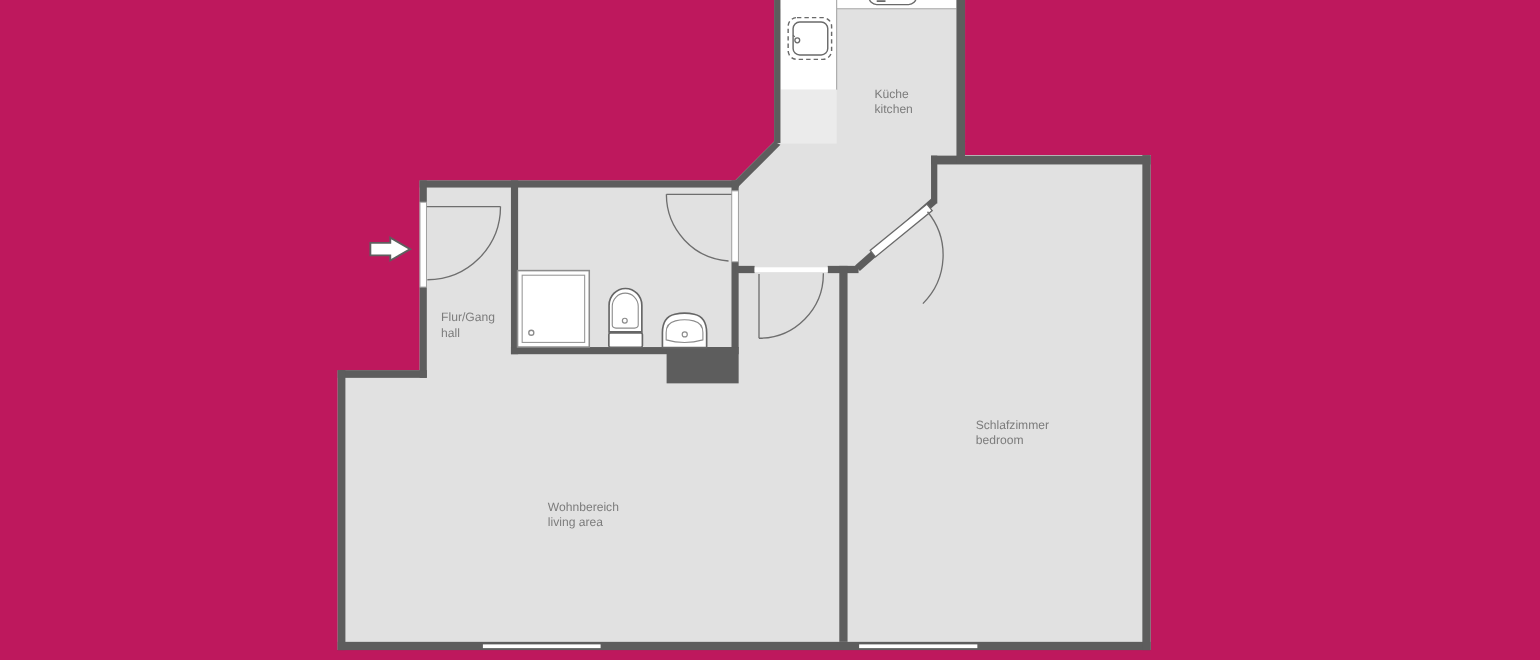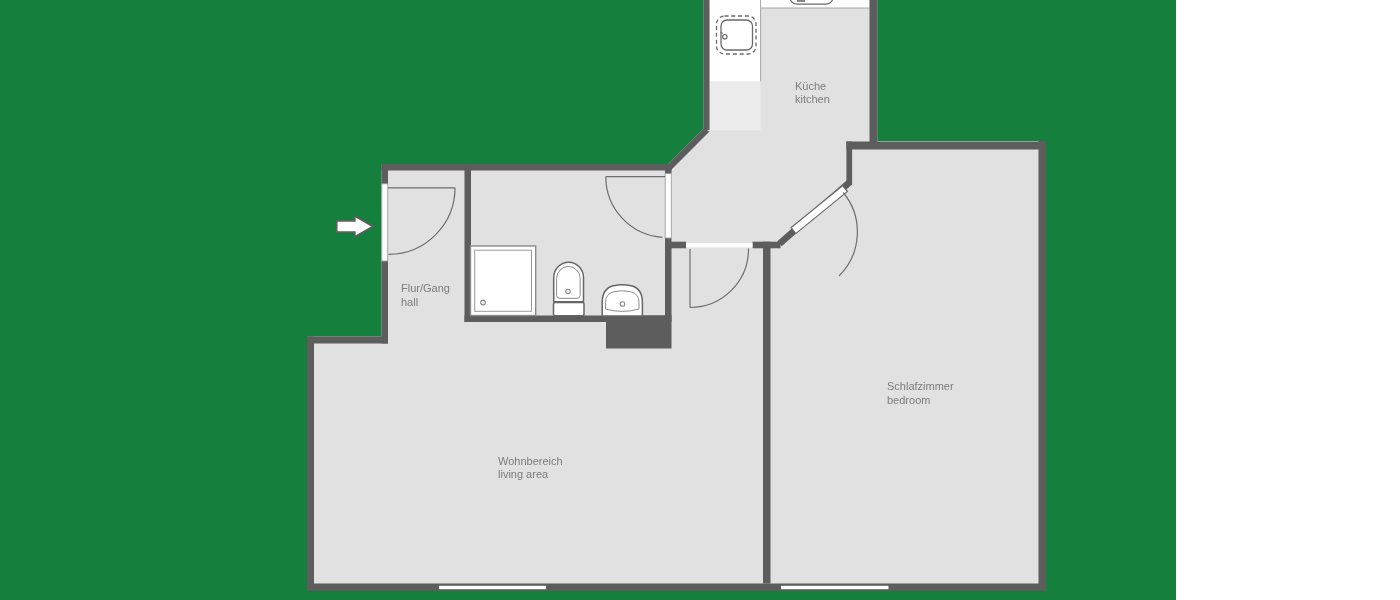--- a/index.html
+++ b/index.html
@@ -1,16 +1,16 @@
 <!DOCTYPE html>
 <html><head>
 <meta charset="utf-8">
 <style>
   html,body{margin:0;padding:0;background:#ffffff;}
-  .page{position:relative;width:1176px;height:600px;background:#15803d;overflow:hidden;}
+  .page{position:relative;width:1400px;height:600px;background:#be185d;overflow:hidden;}
   svg{position:absolute;left:0;top:0;}
   text{font-family:"Liberation Sans",sans-serif;font-size:11px;fill:#7c7c7c;}
 </style>
 </head>
 <body>
 <div class="page">
 <svg width="1400" height="600" viewBox="0 0 1400 600">
 
   <polygon points="381.5,164 668.3,164 703.7,128.6 703.7,0 877.3,0 877.3,141 1046,141 1046,591 307,591 307,336.5 381.5,336.5" fill="#e1e1e1"></polygon>
 

